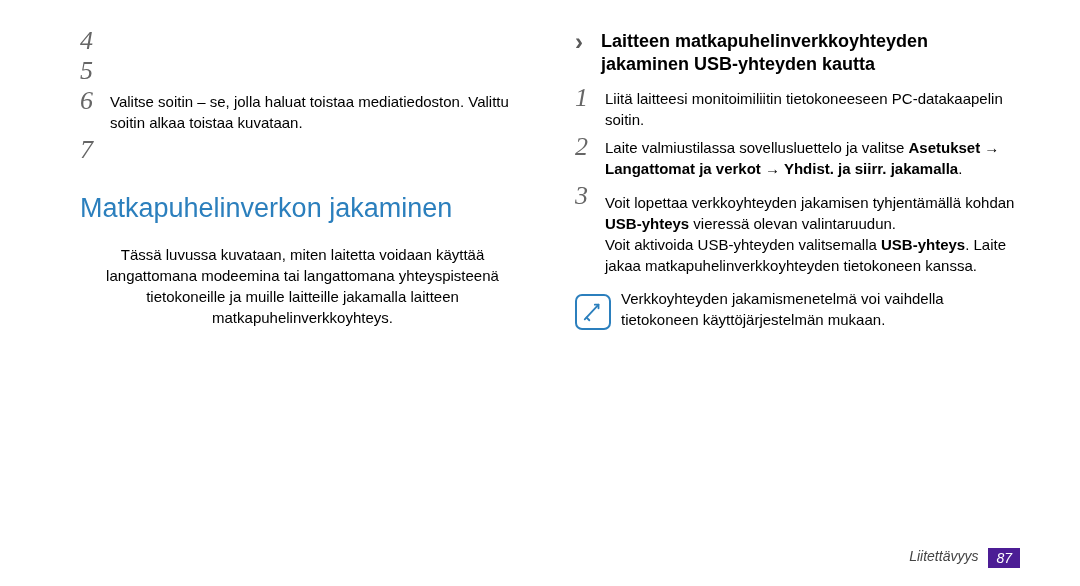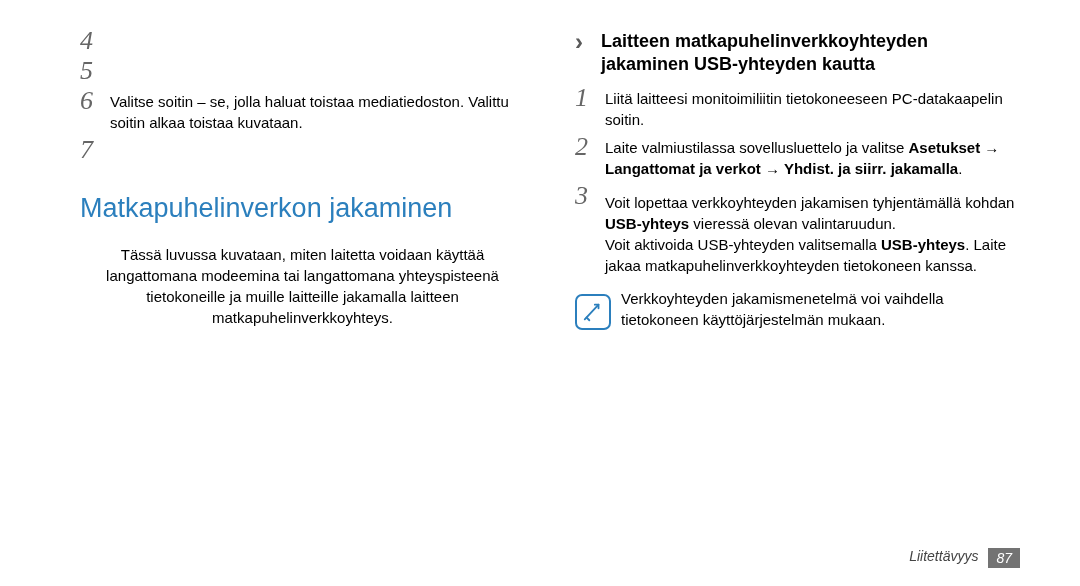--- a/index.html
+++ b/index.html
@@ -101,21 +101,21 @@
     bottom: 18px;
     right: 60px;
     display: flex;
     align-items: flex-start;
     gap: 10px;
     font-size: 14px;
     font-style: italic;
     color: #444444;
   }
   .page-badge {
-    background: #737373;
+    background: #4c1d95;
     color: #ffffff;
     padding: 2px 8px;
     font-size: 14px;
   }
 </style>
 </head>
 <body>
 
 <div class="columns">
 

